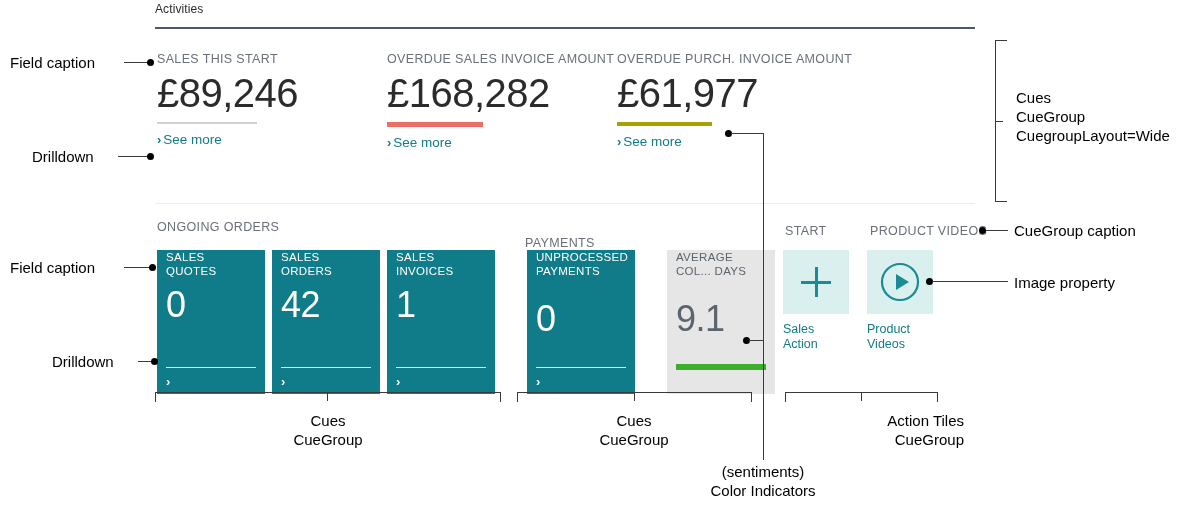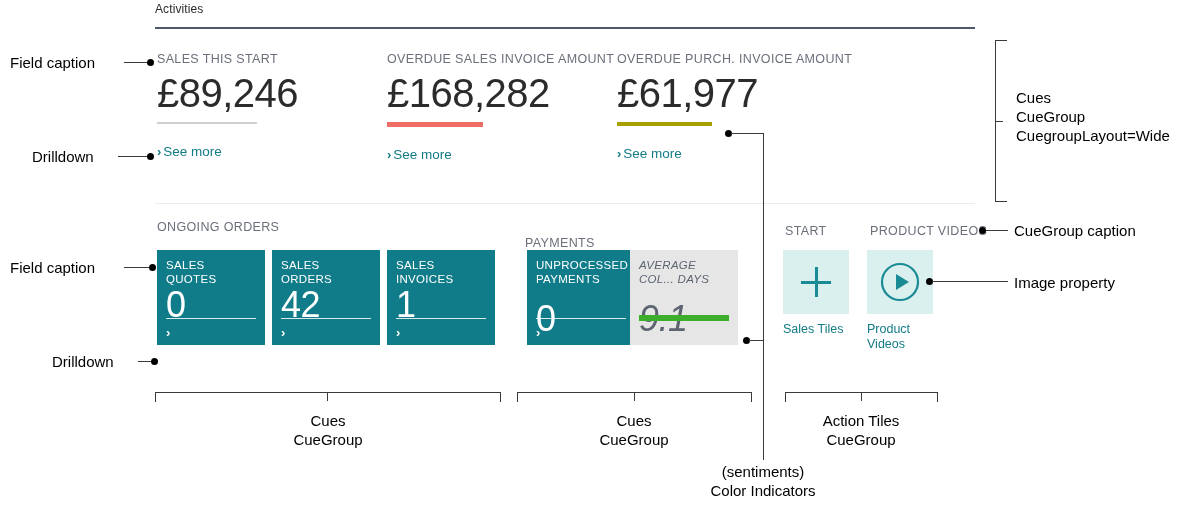--- a/index.html
+++ b/index.html
@@ -54,43 +54,43 @@
   }
   .wide-cue .val {
     font-size: 40px; font-weight: 300; color: #2b2b2b;
     letter-spacing: -.5px; line-height: 50px; margin-top: 2px;
   }
   .wide-cue .sent {
     height: 5px; margin-top: 4px; border-radius: 0;
   }
   .wide-cue .sent.thin { height: 2px; }
   .wide-cue .more {
-    margin-top: 20px; font-size: 13.5px; color: #137b86;
+    margin-top: 8px; font-size: 13.5px; color: #137b86;
     white-space: nowrap;
   }
   .wide-cue .more .chev {
     font-weight: bold; font-size: 13px; margin-right: 2px;
   }
 
   
   #mid-divider {
     position: absolute; left: 155px; top: 203px;
     width: 820px; height: 1px; background: #ededed;
   }
 
   
   .grp-cap {
     position: absolute; font-size: 12.5px;
     color: #6a6f7a; letter-spacing: .35px; white-space: nowrap;
   }
 
   
   .tile {
-    position: absolute; top: 250px; width: 108px; height: 95px;
-    padding: 8px 9px 0 9px;
+    position: absolute; top: 250px; width: 108px; height: 144px;
+    padding: 0 9px 0 9px;
     background: #107C89; color: #ffffff;
   }
   .tile.gray { background: #e6e6e6; color: #5c6470; }
   .tile .t-cap {
     font-size: 11.5px; letter-spacing: .3px; line-height: 14px;
   }
   .tile .t-val {
     position: absolute; left: 9px; top: 34px;
     font-size: 36px; font-weight: 300; line-height: 42px;
     letter-spacing: -.5px;
@@ -176,32 +176,32 @@
     <div class="t-rule"></div>
     <div class="t-chev">›</div>
   </div>
 
   <div class="tile" style="left:527px;">
     <div class="t-cap">UNPROCESSED PAYMENTS</div>
     <div class="t-val" style="top:48px;">0</div>
     <div class="t-rule"></div>
     <div class="t-chev">›</div>
   </div>
-  <div class="tile gray" style="left:630px;font-style:italic;">
+  <div class="tile gray" style="left:667px;">
     <div class="t-cap">AVERAGE COL... DAYS</div>
     <div class="t-val" style="top:48px;">9.1</div>
     <div class="t-bar"></div>
   </div>
 
   <div class="action" style="left:783px;">
     <div class="sq" style="position:relative;">
       <span class="plus-h"></span>
       <span class="plus-v"></span>
     </div>
-    <div class="alabel">Sales Tiles</div>
+    <div class="alabel">Sales Action</div>
   </div>
 
   <div class="action" style="left:867px;">
     <div class="sq">
       <svg width="42" height="42" viewBox="0 0 42 42">
         <circle cx="21" cy="21" r="18" fill="none" stroke="#1a8a95" stroke-width="2.2"></circle>
         <path d="M17 13 L30 21 L17 29 Z" fill="#1a8a95"></path>
       </svg>
     </div>
     <div class="alabel">Product Videos</div>
@@ -274,18 +274,18 @@
     <div>Cues</div>
     <div>CueGroup</div>
   </div>
 
   <div class="bracket" style="left:785px; top:392px; width:153px; height:12px;">
     <span class="edge" style="left:0; top:0; width:153px; height:1px;"></span>
     <span class="edge" style="left:0; top:0; width:1px; height:10px;"></span>
     <span class="edge" style="left:152px; top:0; width:1px; height:10px;"></span>
     <span class="edge" style="left:76px; top:0; width:1px; height:9px;"></span>
   </div>
-  <div class="anno center" style="left:758px; top:411px; width:206px;">
+  <div class="anno center" style="left:758px; top:411px; width:206px;text-align:right;">
     <div>Action Tiles</div>
     <div>CueGroup</div>
   </div>
 
 </div>
 
 </body></html>

